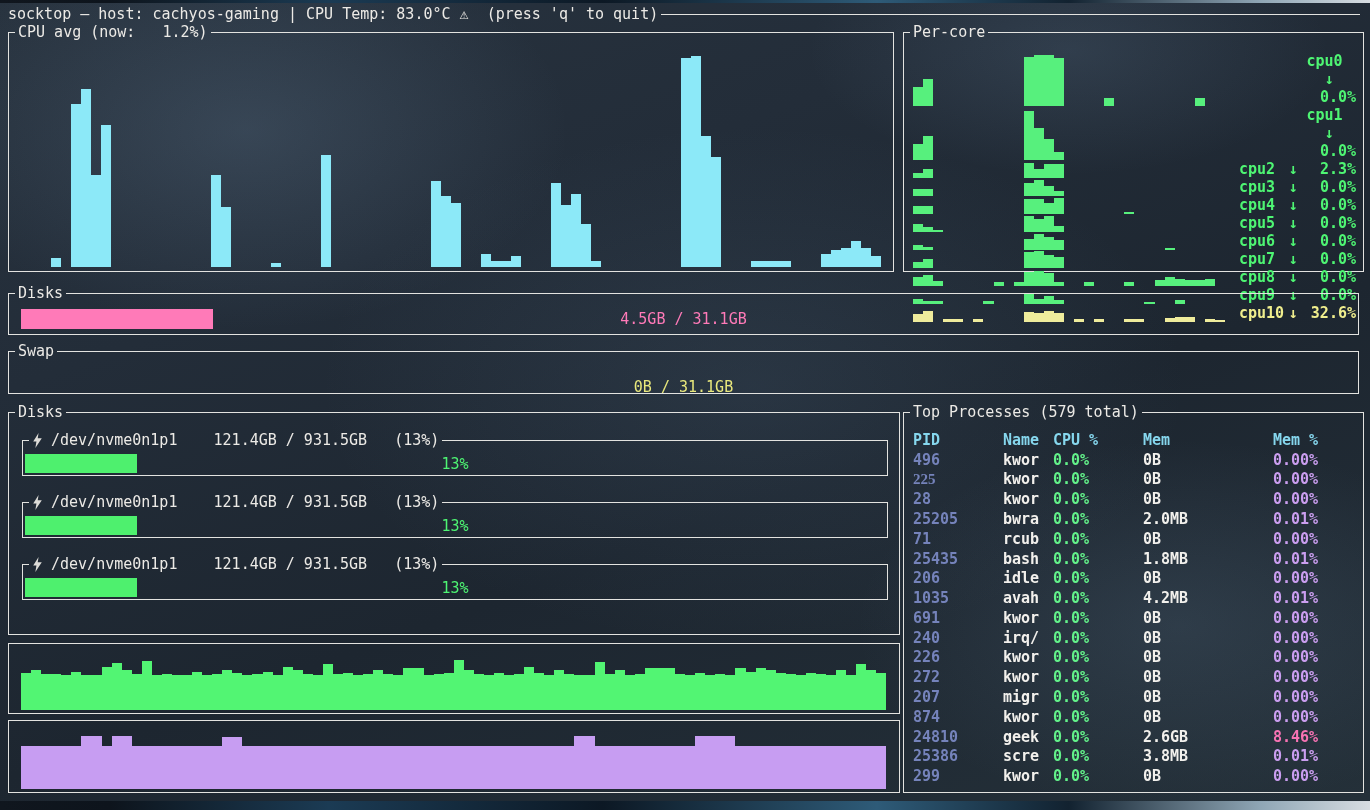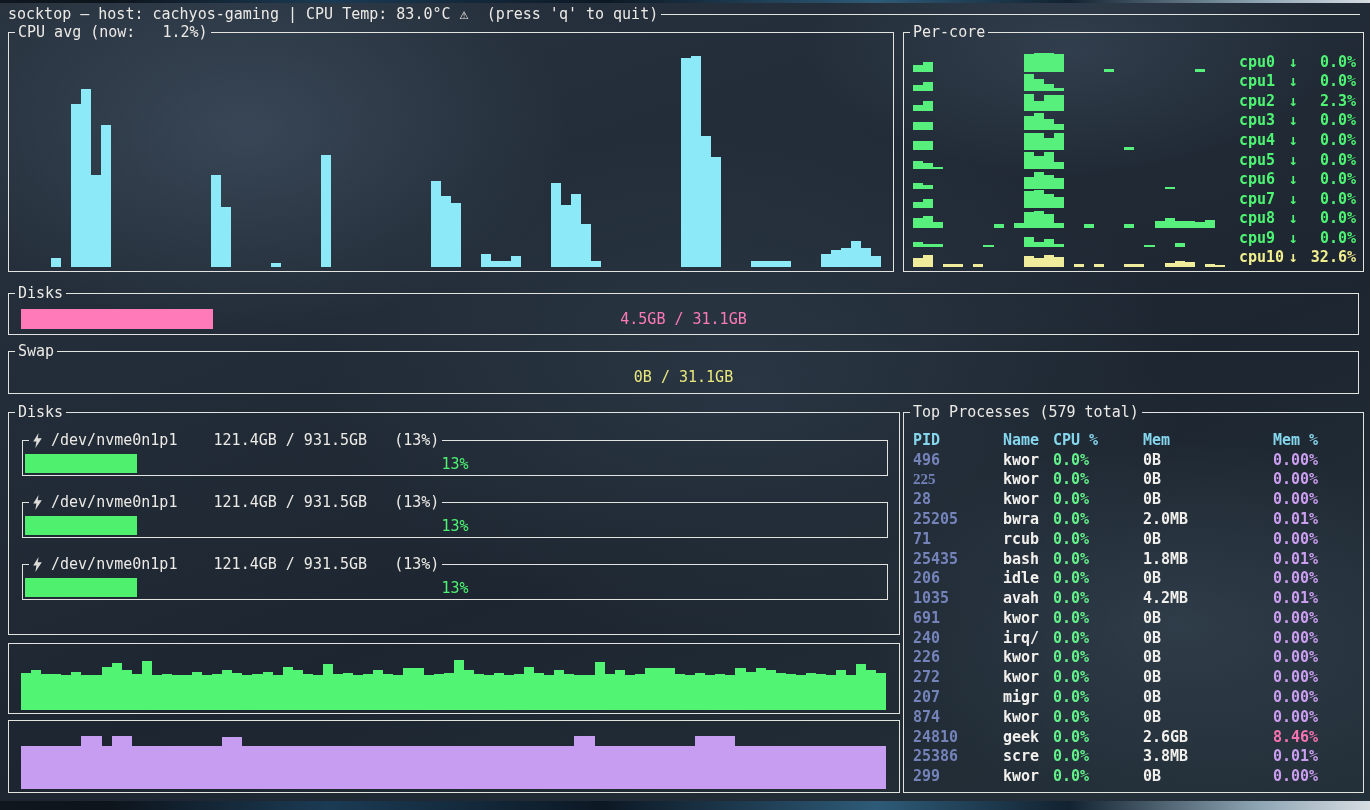--- a/index.html
+++ b/index.html
@@ -191,21 +191,21 @@
             <div class="bar" style="height: 0%;"></div>
             <div class="bar" style="height: 0%;"></div>
             <div class="bar" style="height: 0%;"></div>
             <div class="bar" style="height: 0%;"></div>
             <div class="bar" style="height: 0%;"></div>
             <div class="bar" style="height: 0%;"></div>
             <div class="bar" style="height: 15%; background: rgb(87, 240, 125);"></div>
             <div class="bar" style="height: 0%;"></div>
             <div class="bar" style="height: 0%;"></div>
           </div>
-          <div class="core-label" style="color: rgb(78, 245, 115);"><span class="cname">cpu0</span><span class="carrow">↓</span><span class="cval">0.0%</span></div>
+          <div class="core-label" style="color: rgb(78, 245, 115); flex-direction: column;"><span class="cname">cpu0</span><span class="carrow">↓</span><span class="cval">0.0%</span></div>
         </div>
         <div class="core-row">
           <div class="core-spark">
             <div class="bar" style="height: 30%; background: rgb(87, 240, 125);"></div>
             <div class="bar" style="height: 45%; background: rgb(87, 240, 125);"></div>
             <div class="bar" style="height: 0%;"></div>
             <div class="bar" style="height: 0%;"></div>
             <div class="bar" style="height: 0%;"></div>
             <div class="bar" style="height: 0%;"></div>
             <div class="bar" style="height: 0%;"></div>
@@ -227,21 +227,21 @@
             <div class="bar" style="height: 0%;"></div>
             <div class="bar" style="height: 0%;"></div>
             <div class="bar" style="height: 0%;"></div>
             <div class="bar" style="height: 0%;"></div>
             <div class="bar" style="height: 0%;"></div>
             <div class="bar" style="height: 0%;"></div>
             <div class="bar" style="height: 0%;"></div>
             <div class="bar" style="height: 0%;"></div>
             <div class="bar" style="height: 0%;"></div>
           </div>
-          <div class="core-label" style="color: rgb(78, 245, 115);"><span class="cname">cpu1</span><span class="carrow">↓</span><span class="cval">0.0%</span></div>
+          <div class="core-label" style="color: rgb(78, 245, 115); flex-direction: column;"><span class="cname">cpu1</span><span class="carrow">↓</span><span class="cval">0.0%</span></div>
         </div>
         <div class="core-row">
           <div class="core-spark">
             <div class="bar" style="height: 30%; background: rgb(87, 240, 125);"></div>
             <div class="bar" style="height: 48%; background: rgb(87, 240, 125);"></div>
             <div class="bar" style="height: 0%;"></div>
             <div class="bar" style="height: 0%;"></div>
             <div class="bar" style="height: 0%;"></div>
             <div class="bar" style="height: 0%;"></div>
             <div class="bar" style="height: 0%;"></div>
@@ -568,21 +568,21 @@
     <div class="gauge">
       <div class="fill" id="mem-fill" style="width: 14.5%; background: rgb(255, 122, 184);"></div>
       <div class="glabel" id="mem-label" style="color: rgb(255, 122, 184);">4.5GB / 31.1GB</div>
     </div>
   </fieldset>
 
   <fieldset class="panel" id="swap">
     <legend>Swap</legend>
     <div class="gauge">
       <div class="fill" id="swap-fill" style="width: 0%; background: rgb(233, 232, 124);"></div>
-      <div class="glabel" id="swap-label" style="color: rgb(233, 232, 124);">0B / 31.1GB</div>
+      <div class="glabel" id="swap-label" style="color: rgb(233, 232, 124); margin-top: 10px;">0B / 31.1GB</div>
     </div>
   </fieldset>
 
   <fieldset class="panel" id="disks">
     <legend>Disks</legend>
     <div id="disk-list">
         <fieldset class="disk-box">
           <legend><span class="disk-icon"><svg viewBox="0 0 10 14" width="11" height="15">
                 <path d="M6 0 L1 8 H4 L3 14 L9 5 H5.2 Z" fill="#dddcd8"></path>
               </svg></span><span>/dev/nvme0n1p1    121.4GB / 931.5GB   (13%)</span></legend>

